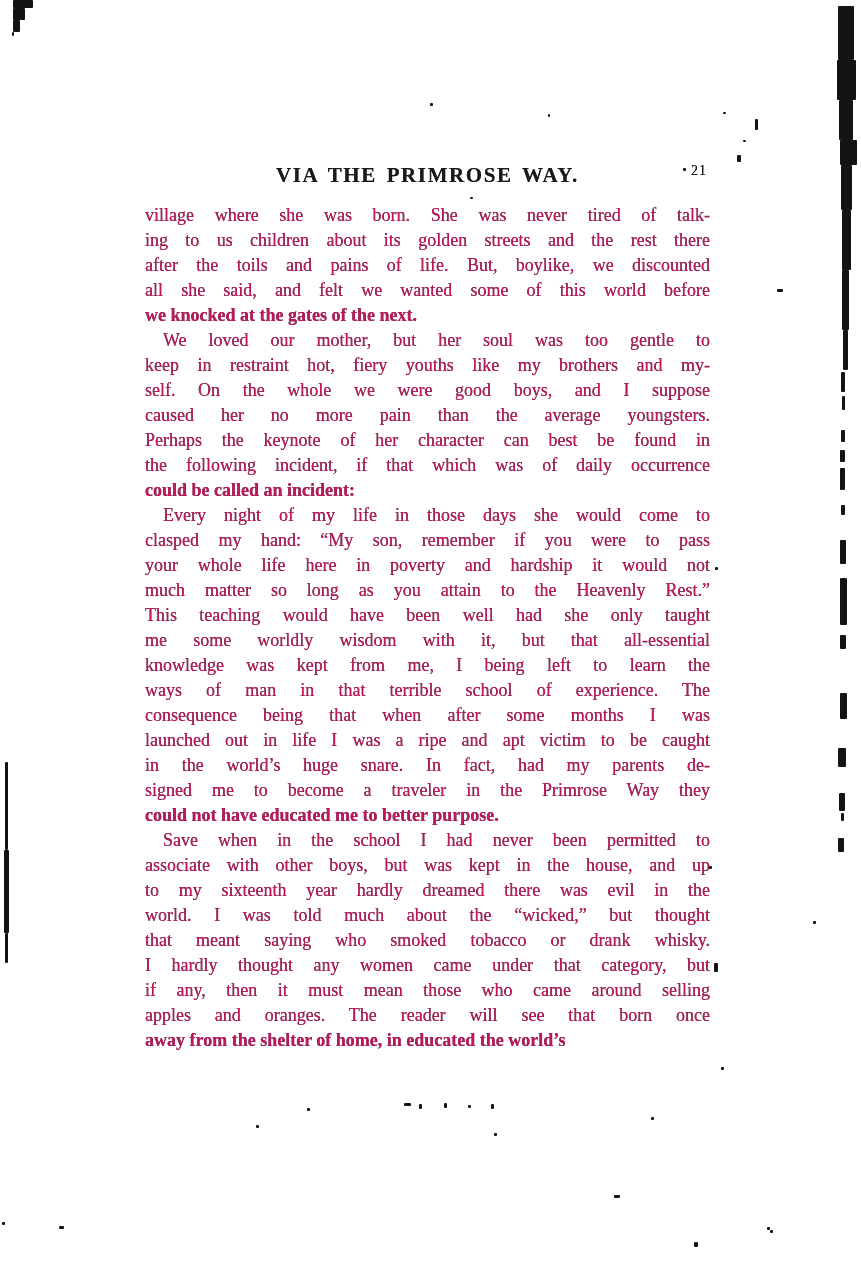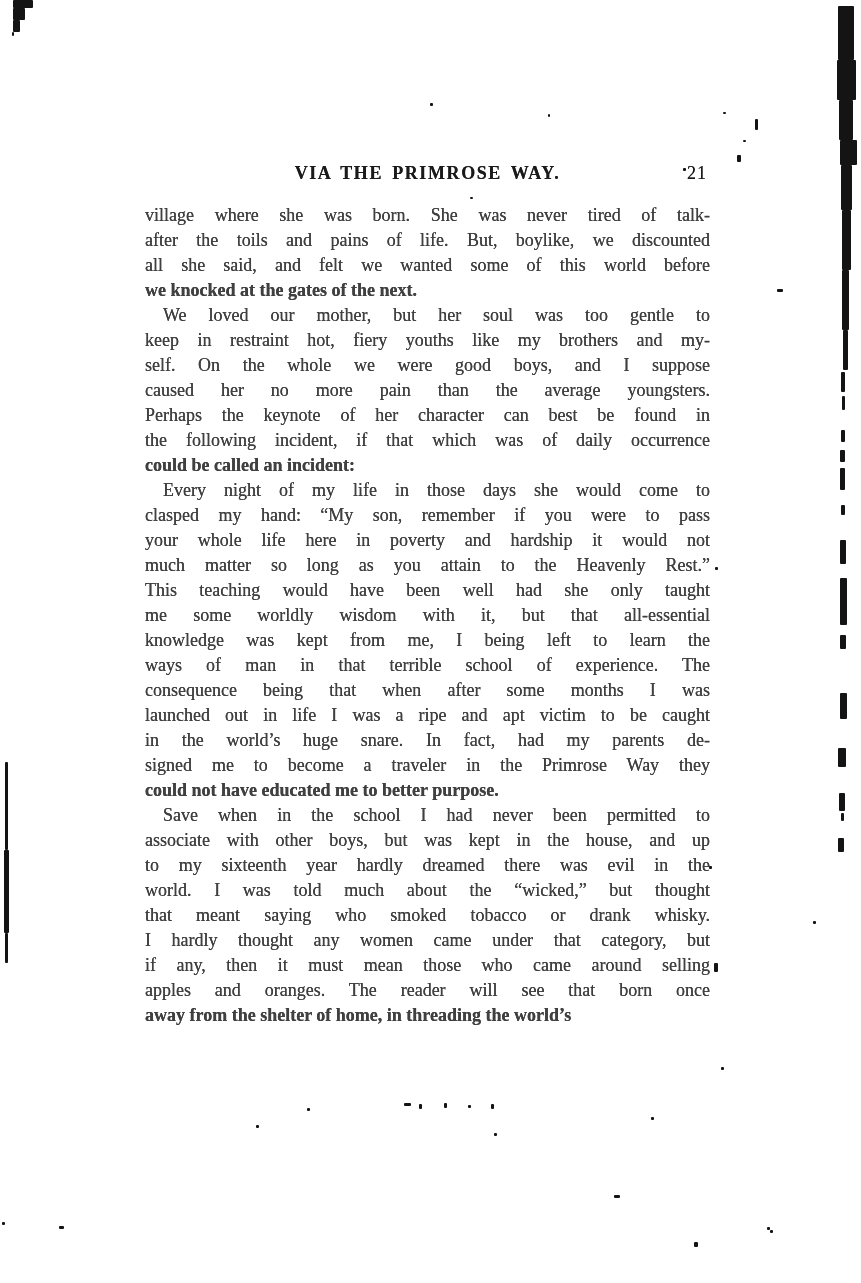--- a/index.html
+++ b/index.html
@@ -12,36 +12,36 @@
   }
   .page { position: absolute; inset: 0; background: #ffffff; }
 
   .page-header {
     position: absolute; left: 145px; top: 163px; width: 565px; height: 18px;
   }
   .running-title {
     display: block;
     text-align: center;
     font-weight: bold;
-    font-size: 18px;
+    font-size: 21px;
     letter-spacing: 1.6px;
     word-spacing: 3px;
     color: #1a1a1a;
     text-shadow: 0 0 .4px rgba(20,20,20,.8);
   }
   .page-number {
     position: absolute; right: 3px; top: 0;
-    font-size: 18px; color: #1a1a1a; letter-spacing: 1px;
+    font-size: 14px; color: #1a1a1a; letter-spacing: 1px;
     text-shadow: 0 0 .4px rgba(20,20,20,.8);
   }
 
   .body-text {
     position: absolute; left: 145px; top: 203px; width: 565px;
     font-size: 18px; line-height: 25px;
-    color: #404040;
+    color: #be185d;
     text-shadow: 0 0 .4px rgba(25,25,25,.85);
   }
   .para { margin: 0; }
   .line {
     height: 25px;
     text-align: justify;
     text-align-last: justify;
     white-space: normal;
   }
   .line.last { text-align-last: left; font-weight: bold; }
@@ -56,20 +56,21 @@
 <div class="page">
 
   <div class="page-header">
     <span class="running-title">VIA THE PRIMROSE WAY.</span>
     <span class="page-number">21</span>
   </div>
 
   <div class="body-text" id="body-text">
       <div class="para">
         <div class="line">village where she was born. She was never tired of talk-</div>
+        <div class="line">ing to us children about its golden streets and the rest there</div>
         <div class="line">after the toils and pains of life. But, boylike, we discounted</div>
         <div class="line">all she said, and felt we wanted some of this world before</div>
         <div class="line last">we knocked at the gates of the next.</div>
       </div>
       <div class="para">
         <div class="line indent">We loved our mother, but her soul was too gentle to</div>
         <div class="line">keep in restraint hot, fiery youths like my brothers and my-</div>
         <div class="line">self. On the whole we were good boys, and I suppose</div>
         <div class="line">caused her no more pain than the average youngsters.</div>
         <div class="line">Perhaps the keynote of her character can best be found in</div>
@@ -93,21 +94,21 @@
       </div>
       <div class="para">
         <div class="line indent">Save when in the school I had never been permitted to</div>
         <div class="line">associate with other boys, but was kept in the house, and up</div>
         <div class="line">to my sixteenth year hardly dreamed there was evil in the</div>
         <div class="line">world. I was told much about the “wicked,” but thought</div>
         <div class="line">that meant saying who smoked tobacco or drank whisky.</div>
         <div class="line">I hardly thought any women came under that category, but</div>
         <div class="line">if any, then it must mean those who came around selling</div>
         <div class="line">apples and oranges. The reader will see that born once</div>
-        <div class="line last">away from the shelter of home, in threading the world’s</div>
+        <div class="line last">away from the shelter of home, in educated the world’s</div>
       </div>
     </div>
 
   <div id="artifacts">
       <div class="art" style="left: 13px; top: 0px; width: 20px; height: 8px; background: rgb(20, 20, 20);"></div>
       <div class="art" style="left: 13px; top: 8px; width: 12px; height: 12px; background: rgb(20, 20, 20);"></div>
       <div class="art" style="left: 13px; top: 20px; width: 7px; height: 12px; background: rgb(20, 20, 20);"></div>
       <div class="art" style="left: 12px; top: 32px; width: 2px; height: 4px; background: rgb(20, 20, 20);"></div>
       <div class="art" style="left: 838px; top: 6px; width: 16px; height: 54px; background: rgb(20, 20, 20);"></div>
       <div class="art" style="left: 837px; top: 60px; width: 19px; height: 40px; background: rgb(20, 20, 20);"></div>

